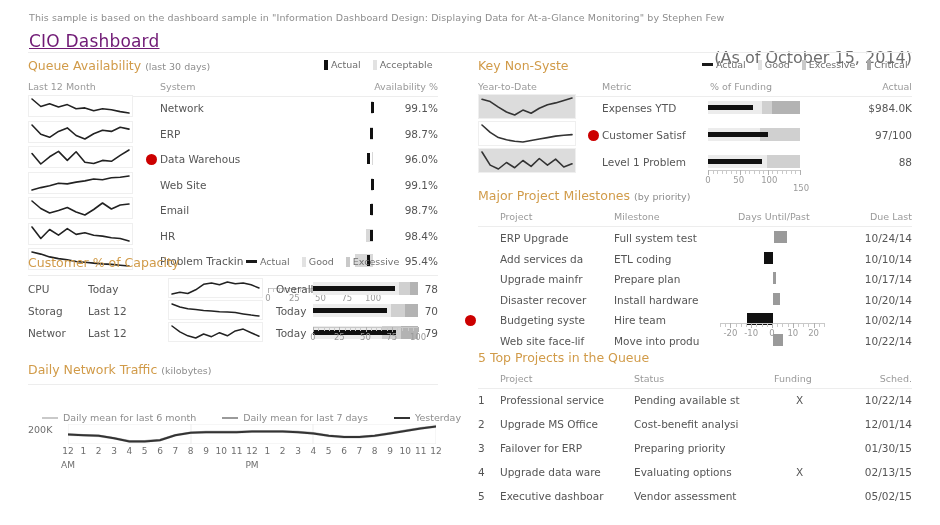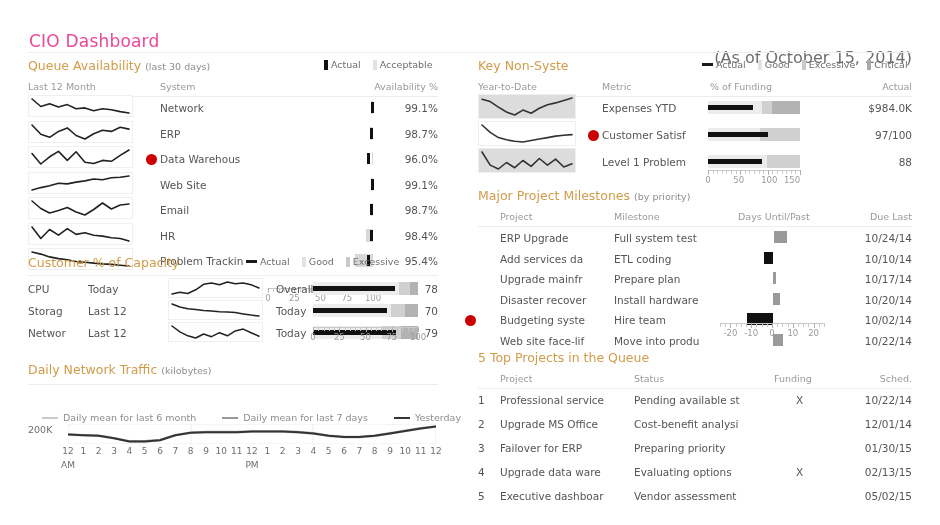--- a/index.html
+++ b/index.html
@@ -14,21 +14,21 @@
   .page{position:relative;width:940px;height:525px;}
 
   
   .credit{
     position:absolute;left:29px;top:12px;
     font-size:9.5px;color:#8d8d8d;letter-spacing:.1px;
     white-space:nowrap;
   }
   .maintitle{
     position:absolute;left:29px;top:31px;
-    font-size:17px;color:#ec4899;letter-spacing:.2px;
+    font-size:17px;color:#701a75;letter-spacing:.2px;text-decoration:underline;
   }
   .asof{
     position:absolute;right:28px;top:48px;
     font-size:16px;color:#6e6e6e;
   }
   .headrule{
     position:absolute;left:28px;top:52px;width:884px;height:1px;
     background:#ededed;
   }
 
@@ -88,20 +88,21 @@
   .xlab2{position:absolute;font-size:9px;color:#6e6e6e;transform:translateX(-50%);}
 
   
   .qnum{position:absolute;font-size:10.5px;color:#555;}
 </style>
 </head>
 <body>
 
 <div class="page">
 
+  <div class="credit">This sample is based on the dashboard sample in "Information Dashboard Design: Displaying Data for At-a-Glance Monitoring" by Stephen Few</div>
   <div class="maintitle">CIO Dashboard</div>
   <div class="asof">(As of October 15, 2014)</div>
   <div class="headrule"></div>
 
   <div class="panel" id="sysavail" style="left:28px;top:58px;width:410px;">
     <div class="ptitle" style="position:absolute;left:0;top:0;">
       <span>Queue Availability</span>
       <span class="sub">(last 30 days)</span>
     </div>
     <div class="legend" id="sa-legend" style="left:296px;top:1px;">
@@ -464,21 +465,21 @@
         <div class="tk" style="left:64.4px;"></div>
         <div class="tk" style="left:69.0px;"></div>
         <div class="tk" style="left:73.6px;"></div>
         <div class="tk" style="left:78.2px;"></div>
         <div class="tk" style="left:82.8px;"></div>
         <div class="tk" style="left:87.4px;"></div>
         <div class="tk tkmaj" style="left:92.0px;"></div>
         <div class="lbl" style="left:0.0px;">0</div>
         <div class="lbl" style="left:30.7px;">50</div>
         <div class="lbl" style="left:61.3px;">100</div>
-        <div class="lbl" style="left:84px;">150</div>
+        <div class="lbl" style="left:93px;margin-top:8px;">150</div>
       </div>
   </div>
 
   <div class="panel" id="milestones" style="left:478px;top:188px;width:434px;">
     <div class="ptitle" style="position:absolute;left:0;top:0;">
       <span>Major Project Milestones</span>
       <span class="sub">(by priority)</span>
     </div>
     <div class="colhead" style="left:22px;top:23px;">Project</div>
     <div class="colhead" style="left:136px;top:23px;">Milestone</div>

